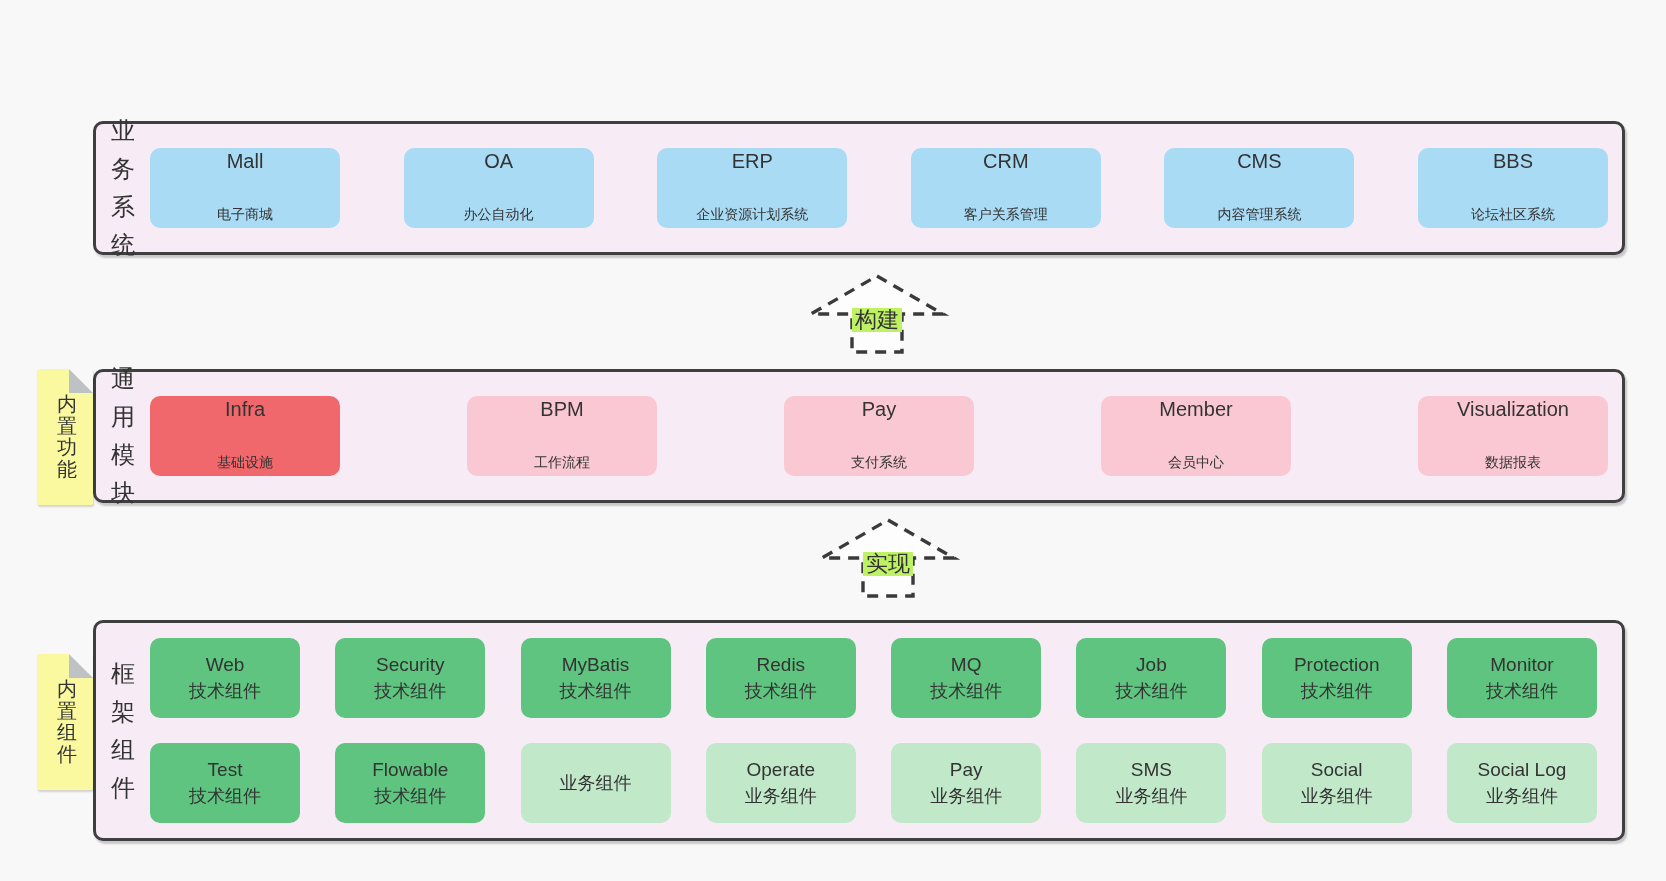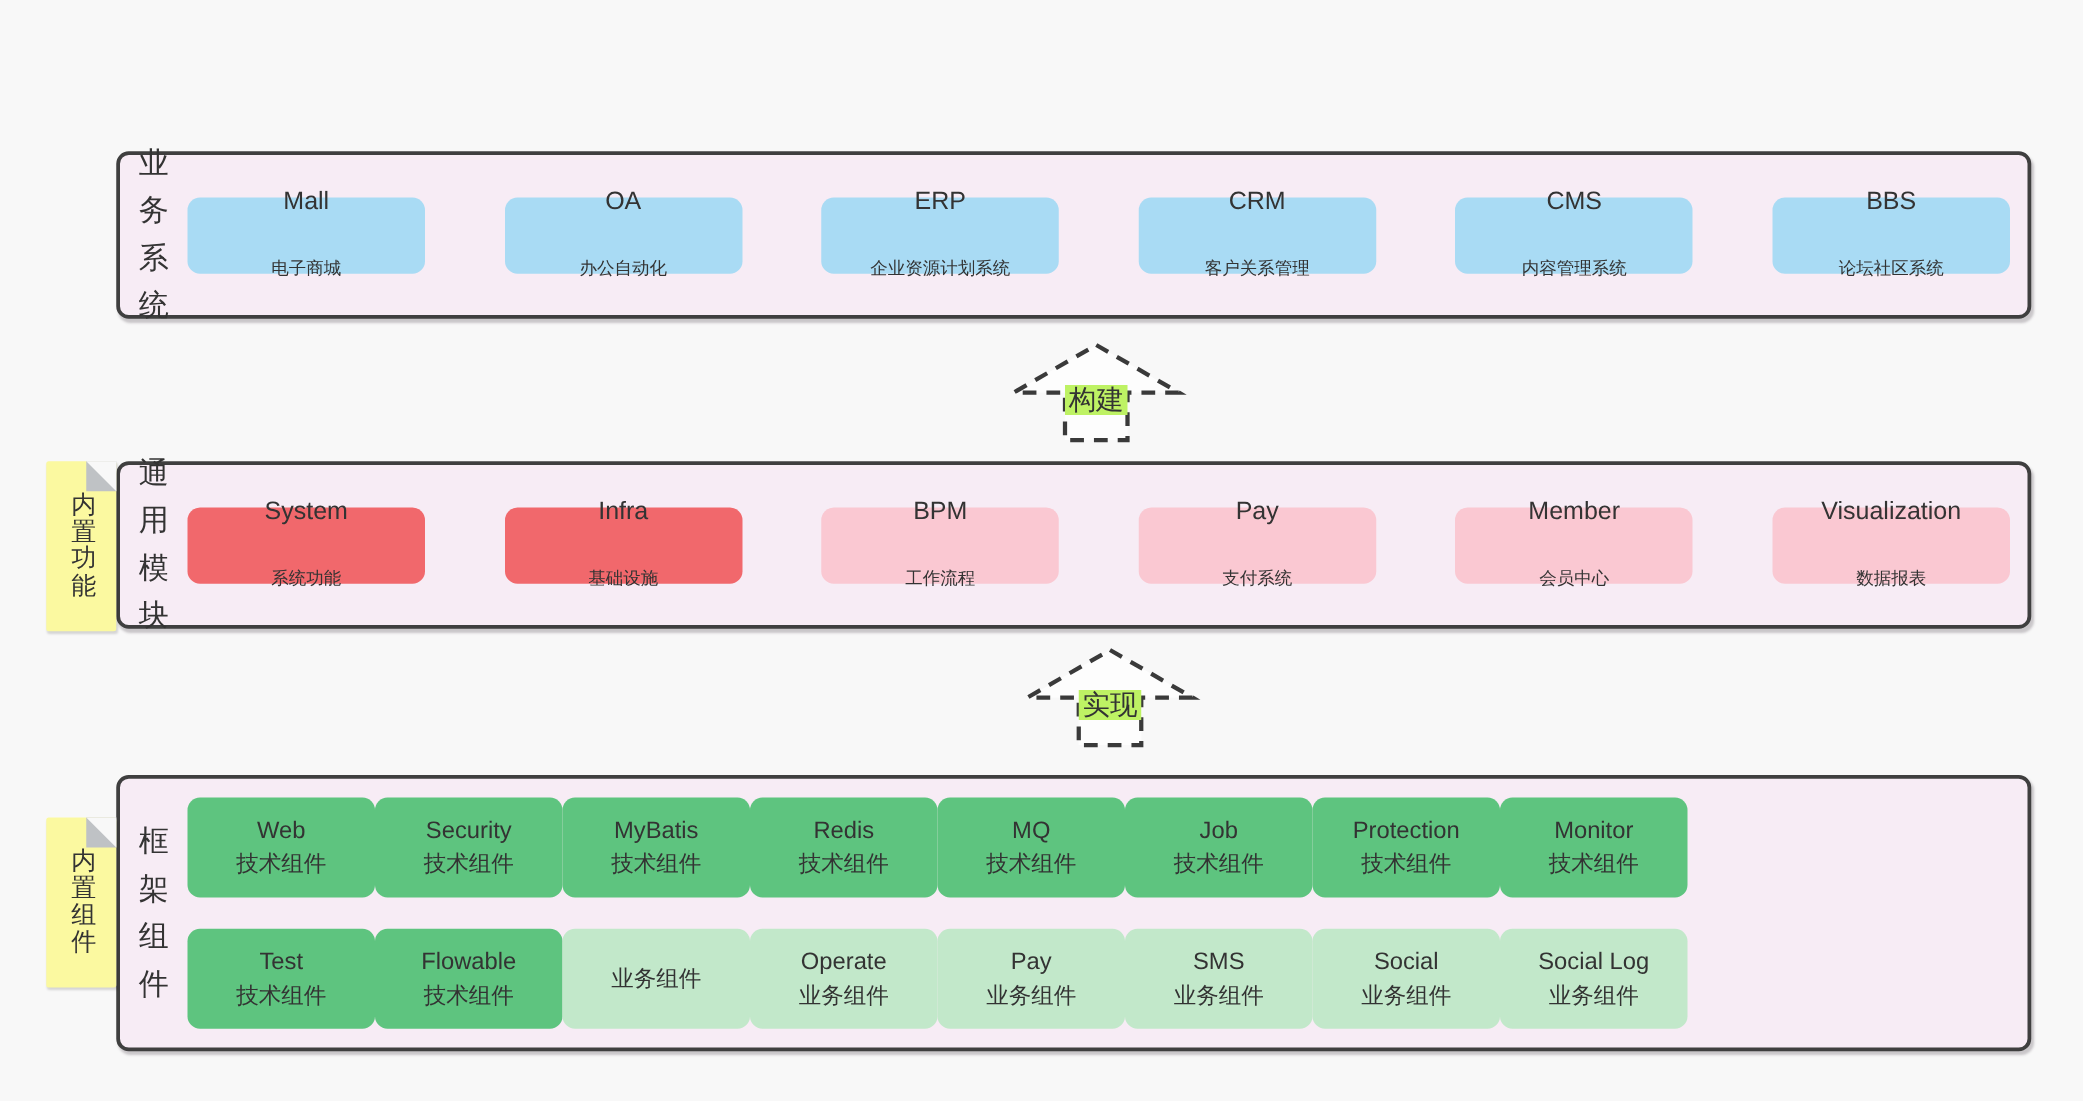--- a/index.html
+++ b/index.html
@@ -30,28 +30,28 @@
 
   
   .row {
     position:absolute; left:54px; right:14px; top:0; bottom:0;
     display:flex; justify-content:space-between; align-items:center;
   }
   .grid-rows {
     position:absolute; left:54px; right:25px; top:15px; bottom:15px;
     display:flex; flex-direction:column; justify-content:space-between;
   }
-  .row-grid { position:relative; display:flex; justify-content:flex-start; width:100%; height:80px; }
+  .row-grid { position:relative; display:flex; justify-content:space-between; width:100%; height:80px; }
 
   .box {
     border-radius:10px; box-sizing:border-box;
     display:flex; flex-direction:column; justify-content:center; align-items:center;
     text-align:center; padding:2px 8px; color:var(--c-text,#333);
   }
-  .layer-1 .box, .layer-2 .box { width:190px; height:61px;gap:24px; }
+  .layer-1 .box, .layer-2 .box { width:190px; height:80px;gap:24px; }
   .layer-3 .box { width:150px; height:80px; padding:2px 13px; }
   .box-name { font-size:20px; line-height:29px; }
   .box-desc { font-size:14px; line-height:29px; }
   .layer-3 .box-name { font-size:19px; line-height:26px; }
   .layer-3 .box-desc { font-size:18px; line-height:26px; }
 
   .v-blue        { background: var(--c-blue, #a9dbf4); }
   .v-red         { background: var(--c-red, #f1686c); }
   .v-pink        { background: var(--c-pink, #fac8d2); }
   .v-green       { background: var(--c-green, #5ec47f); }
@@ -132,24 +132,20 @@
     <svg viewBox="0 0 140 84" aria-hidden="true">
       <polygon points="70,4 136,42 95,42 95,80 45,80 45,42 4,42"></polygon>
     </svg>
     <span class="arrow-label">构建</span>
   </div>
 
   <section class="layer layer-2">
     <div class="side-label">通用模块</div>
     <div class="row">
         <div class="box v-red">
-          <div class="box-name">System</div>
-          <div class="box-desc">系统功能</div>
-        </div>
-        <div class="box v-red">
           <div class="box-name">Infra</div>
           <div class="box-desc">基础设施</div>
         </div>
         <div class="box v-pink">
           <div class="box-name">BPM</div>
           <div class="box-desc">工作流程</div>
         </div>
         <div class="box v-pink">
           <div class="box-name">Pay</div>
           <div class="box-desc">支付系统</div>

